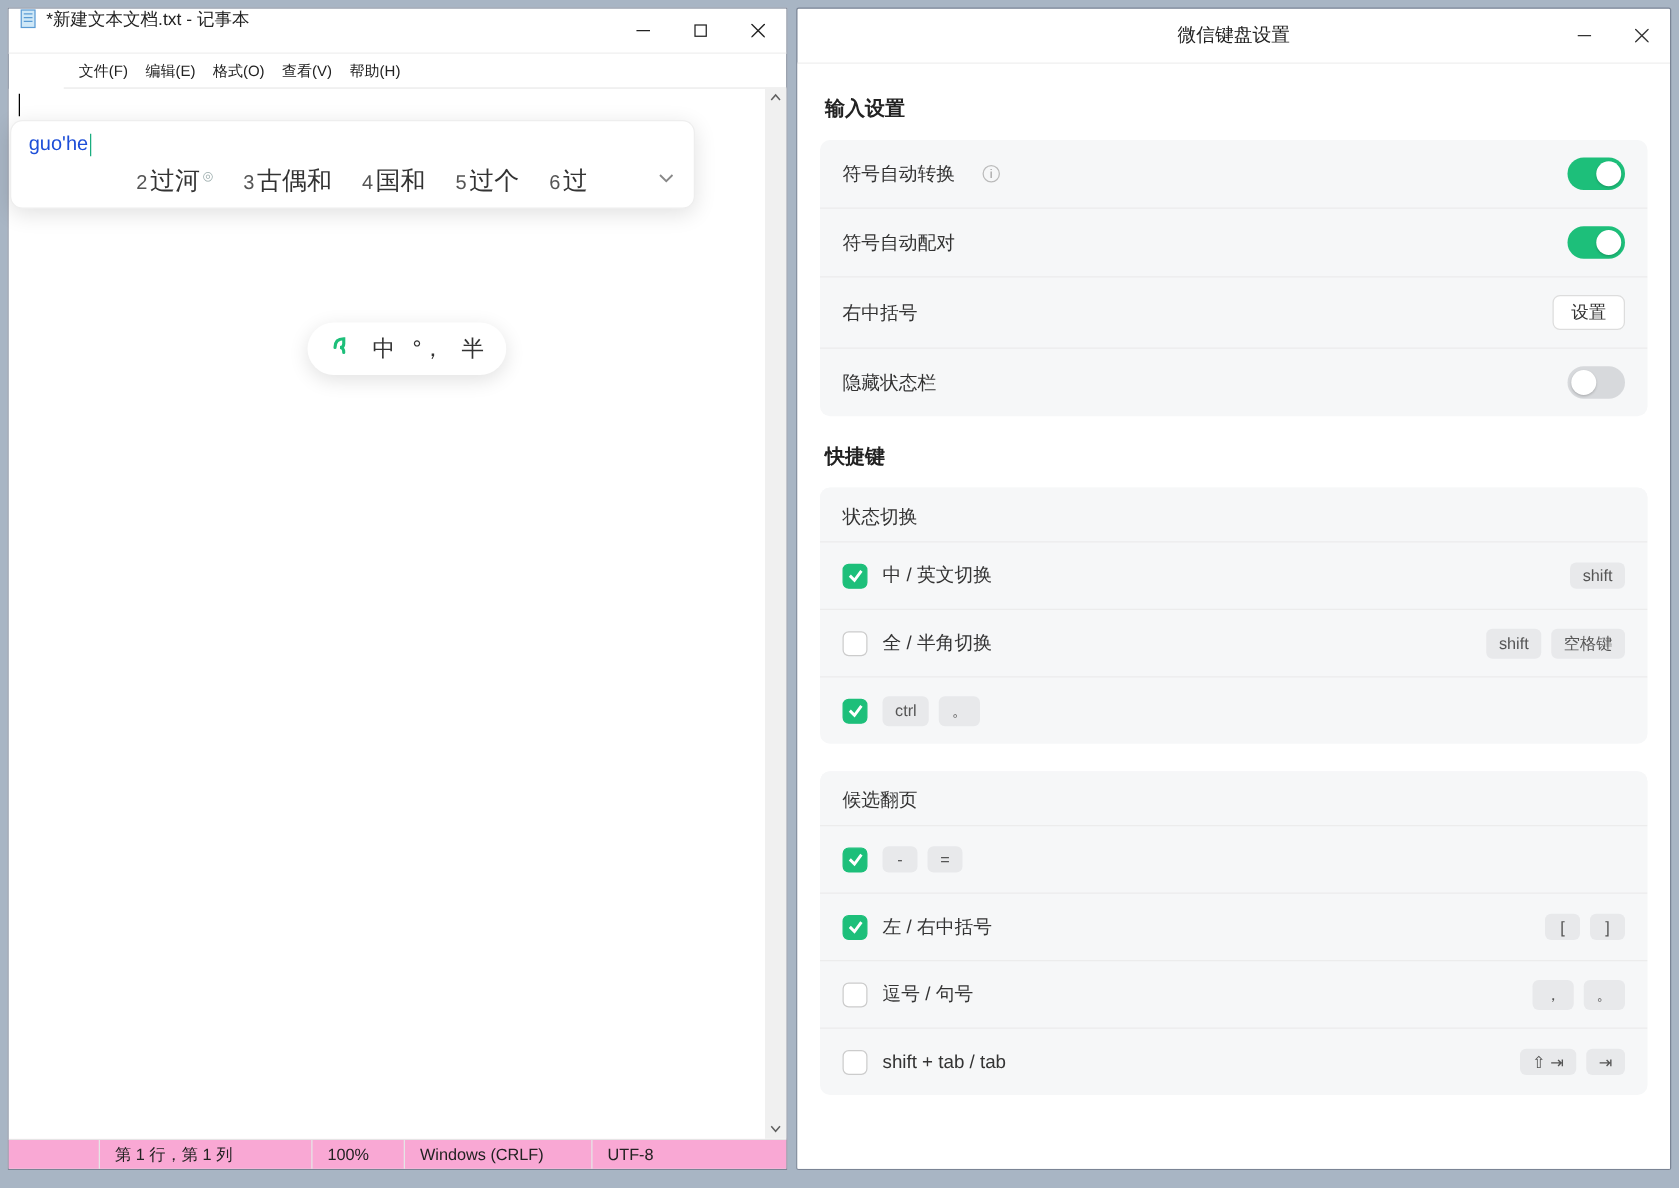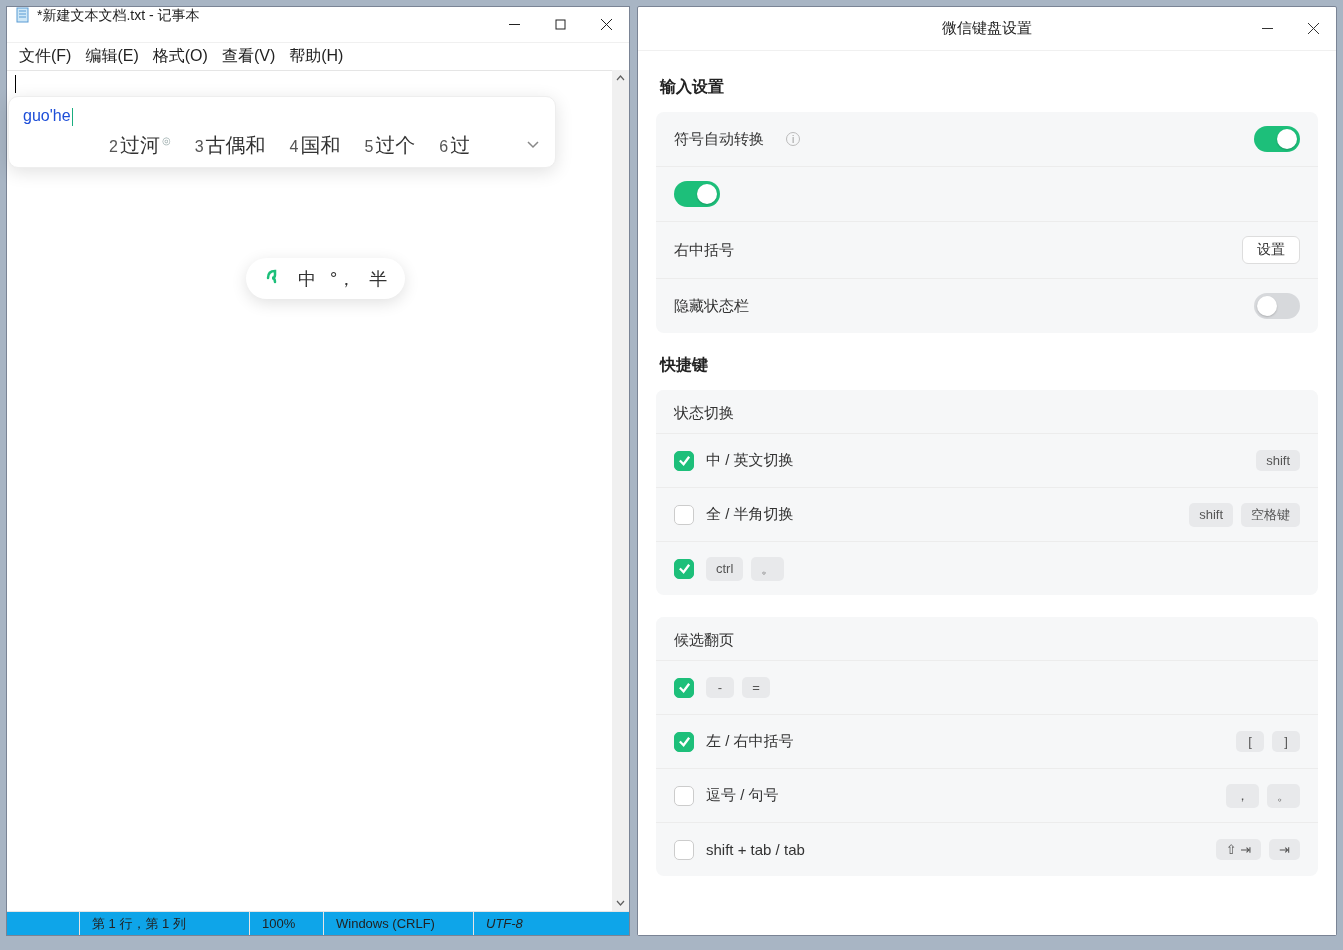--- a/index.html
+++ b/index.html
@@ -45,25 +45,26 @@
     width: 46px;
     display: flex;
     align-items: center;
     justify-content: center;
     color: #222;
   }
   .winbtn svg { width: 11px; height: 11px; }
   .menubar {
     height: 28px;
     display: flex;
-    align-items: center;
+    align-items: flex-end;
     padding-left: 6px;
     gap: 2px;
     border-bottom: 1px solid #e5e5e5;
-    font-size: 16px;
+    font-size: 12px;
+    margin-left: 44px;
   }
   .menubar span { padding: 4px 6px; }
   .editor-area {
     flex: 1;
     position: relative;
     background: #fff;
   }
   .text-cursor {
     position: absolute;
     left: 8px; top: 4px;
@@ -82,33 +83,33 @@
     color:#606060;
   }
   .scrollbar-v .down { position:absolute; bottom:0; }
   .statusbar {
     height: 24px;
     display: flex;
     align-items: center;
     border-top: 1px solid #e5e5e5;
     font-size: 13px;
     color: #222;
-    background:#0ea5e9;
+    background:#f9a8d4;
   }
   .status-cell {
     padding: 0 12px;
     border-left:1px solid #e5e5e5;
     height:100%;
     display:flex; align-items:center;
   }
   .status-cell.first { border-left:none; flex:0 0 72px; }
   .status-cell.pos { flex:0 0 170px; }
   .status-cell.zoom { flex:0 0 74px; }
   .status-cell.eol { flex:0 0 150px; }
-  .status-cell.enc { flex:1;font-style:italic; }
+  .status-cell.enc { flex:1; }
 
   
   .ime-panel {
     position: absolute;
     left: 8px; top: 96px;
     width: 548px;
     background: #fff;
     border-radius: 10px;
     box-shadow: 0 4px 18px rgba(0,0,0,0.12);
     border:1px solid #eee;
@@ -393,20 +394,23 @@
       <div class="row">
         <div class="label">
             <span>符号自动转换</span>
             <span class="info-icon">i</span>
           </div>
         <div class="toggle on">
             <div class="knob"></div>
           </div>
       </div>
       <div class="row">
+        <div class="label">
+            <span>符号自动配对</span>
+          </div>
         <div class="toggle on">
             <div class="knob"></div>
           </div>
       </div>
       <div class="row">
         <div class="label">
             <span>右中括号</span>
           </div>
         <button class="btn-small">设置</button>
       </div>

